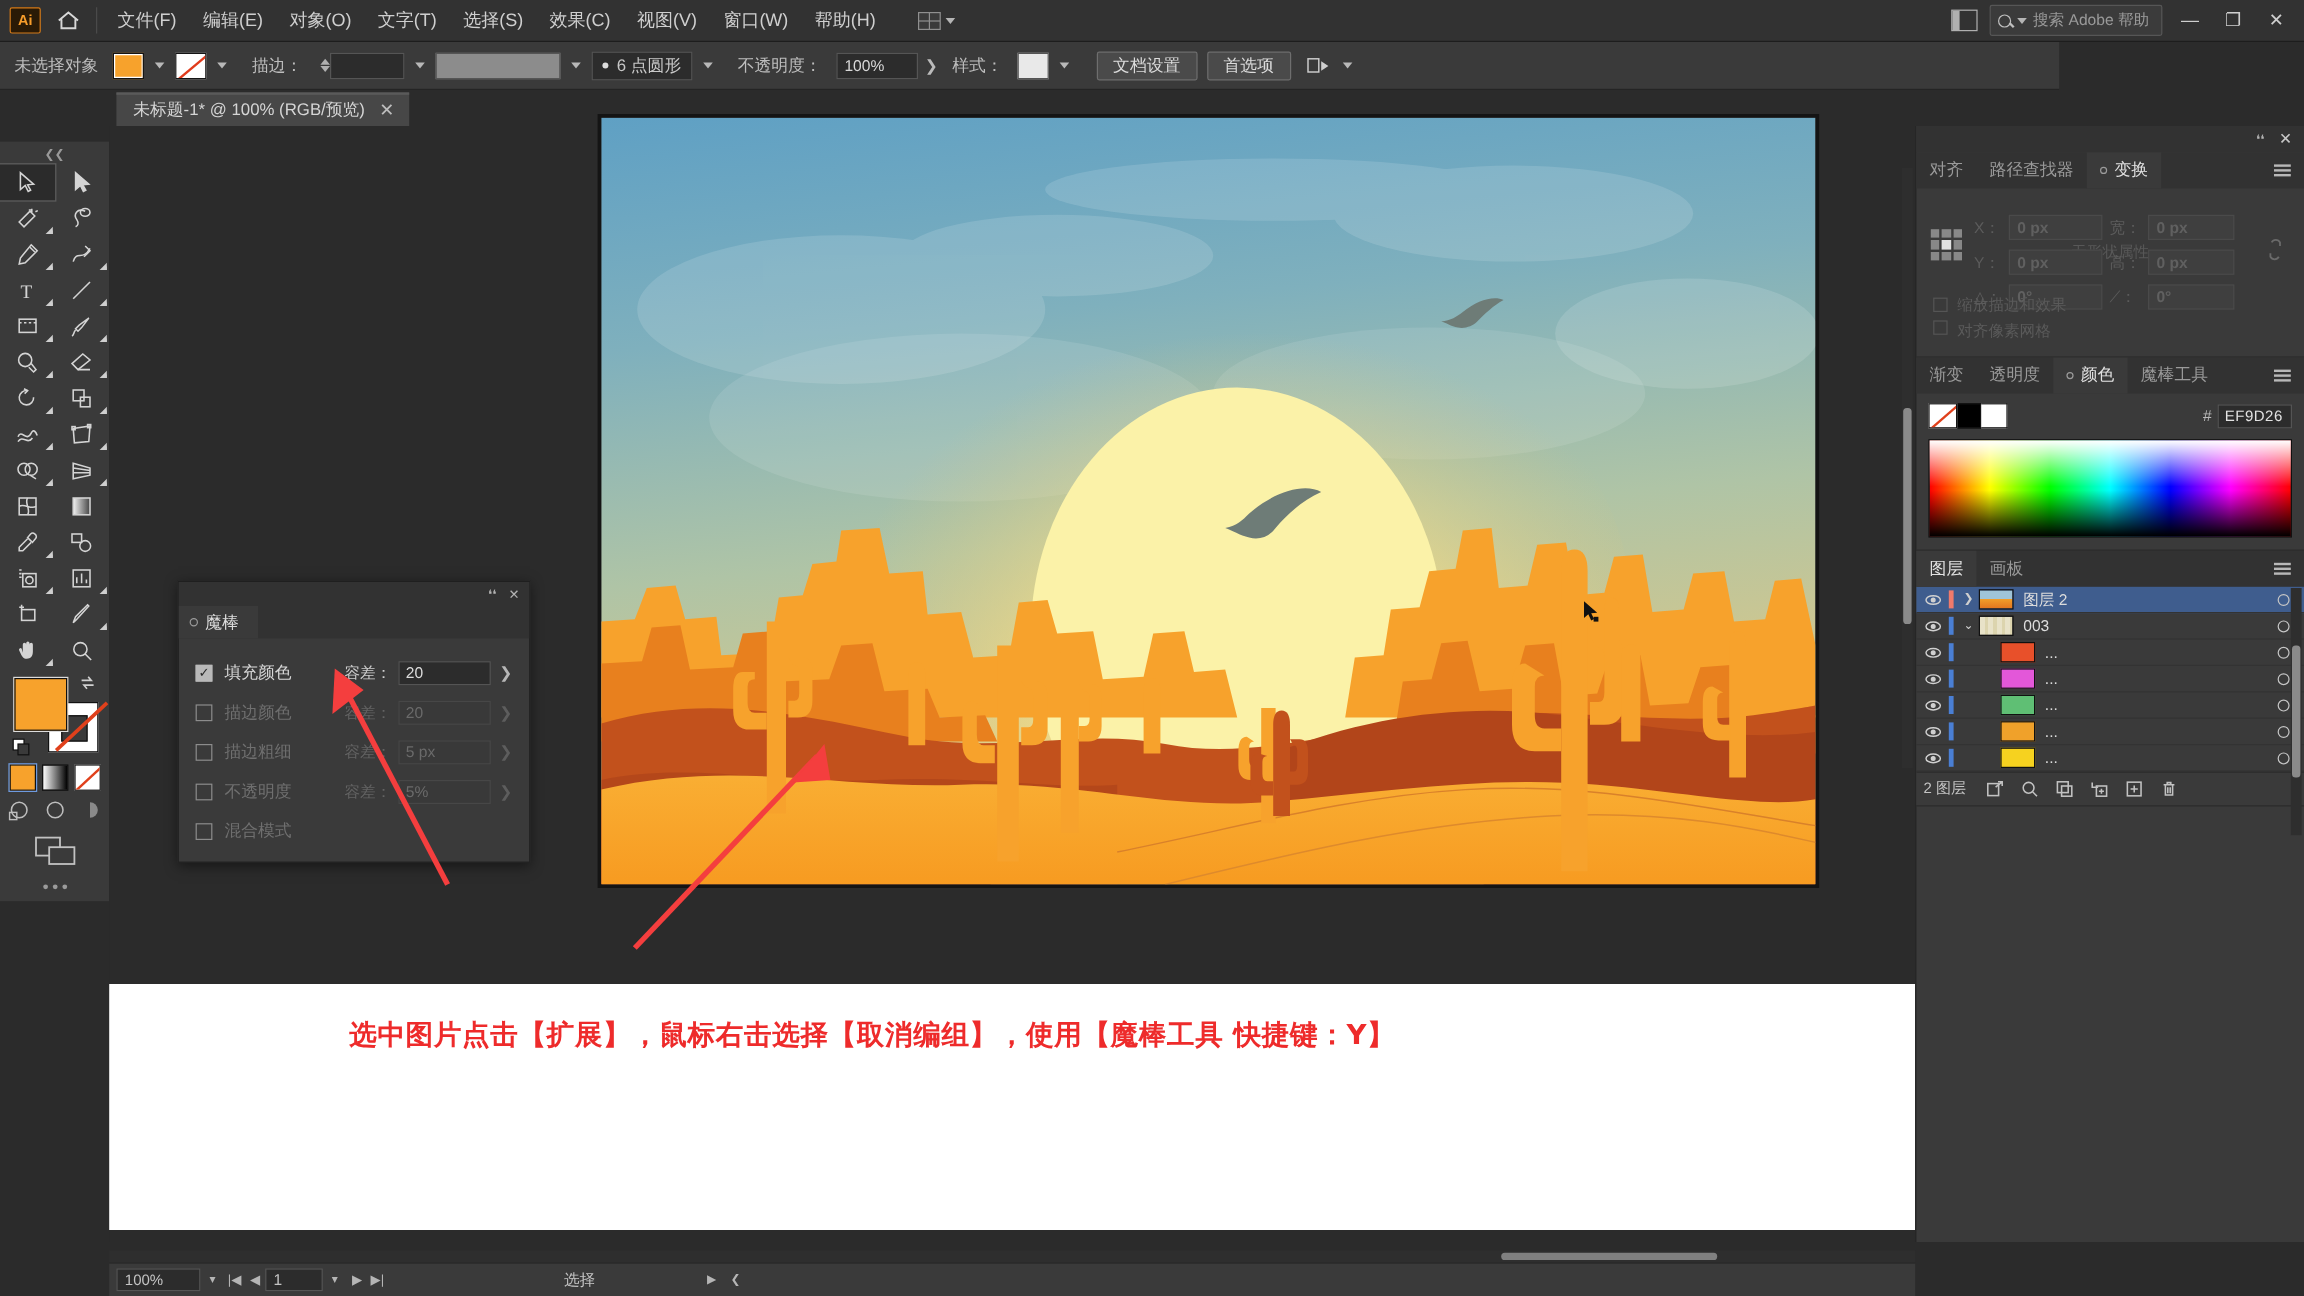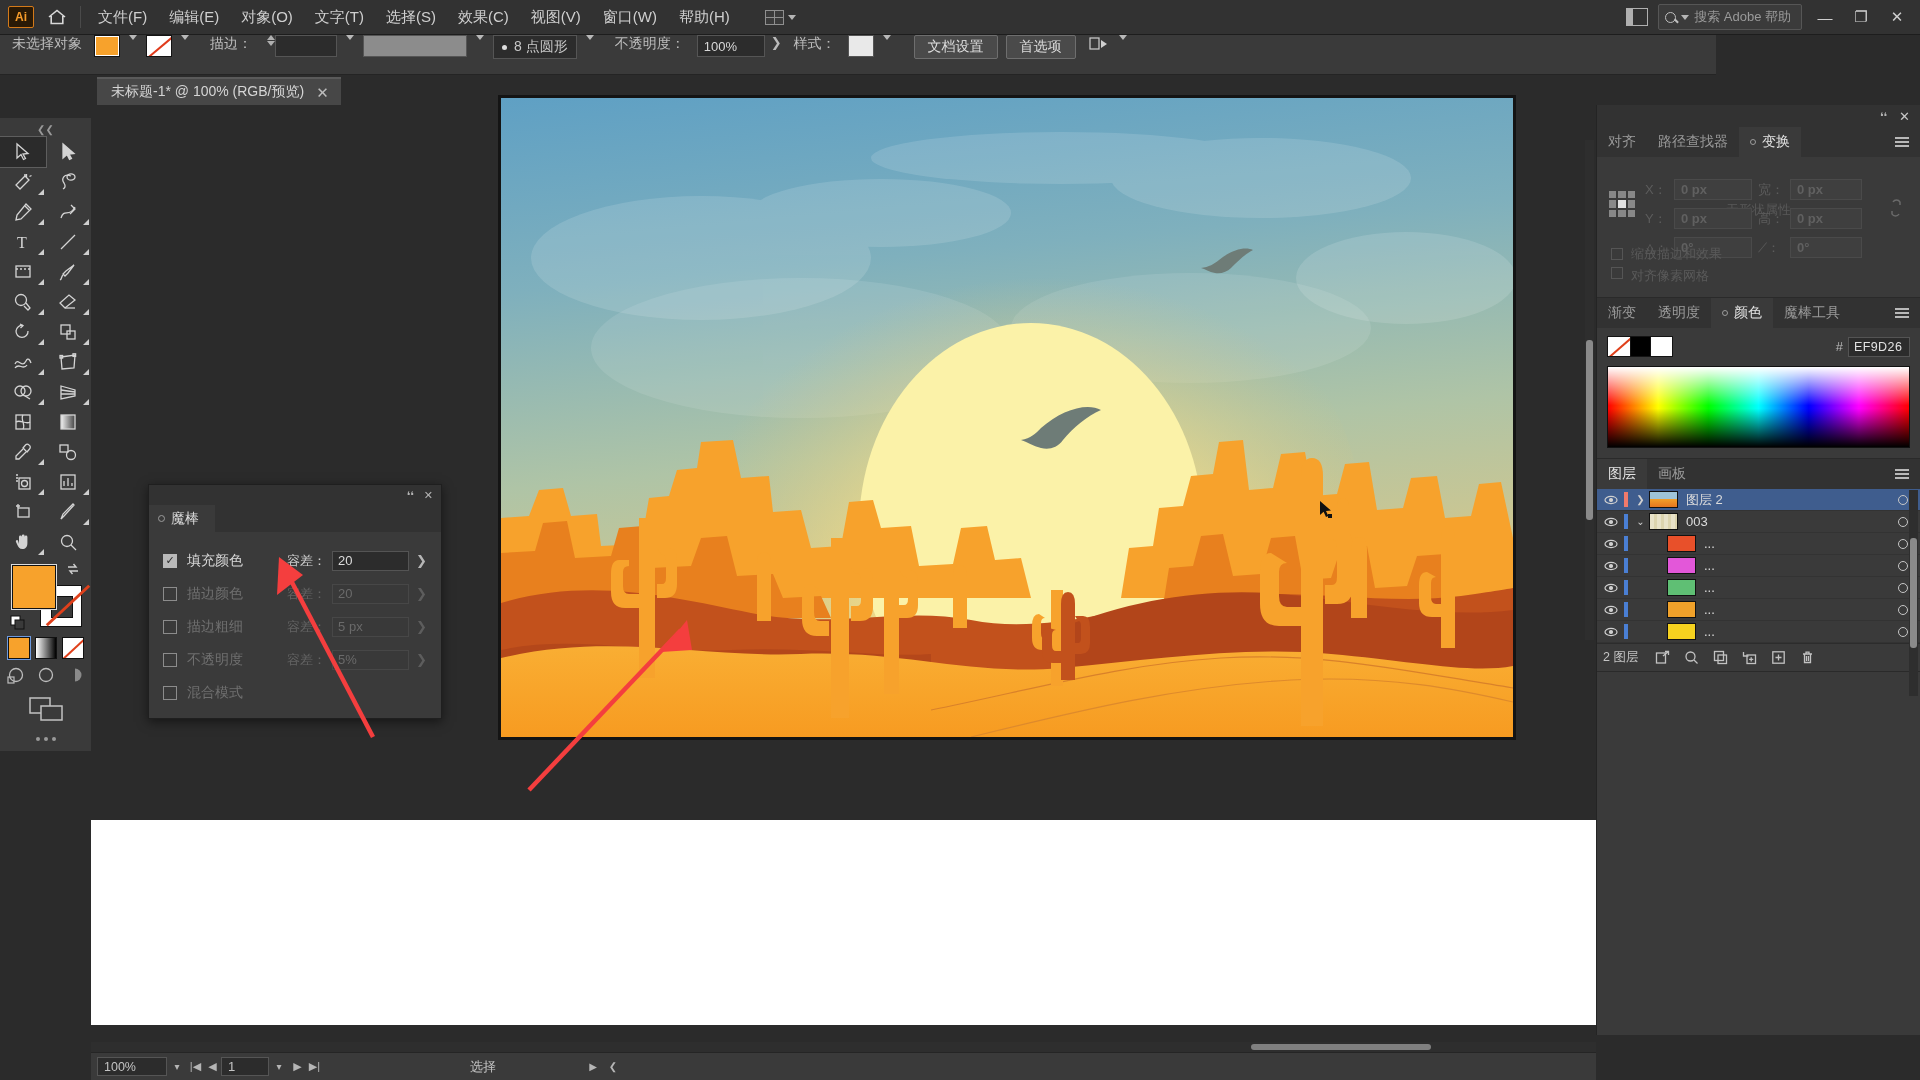--- a/index.html
+++ b/index.html
@@ -34,21 +34,21 @@
   .search-wrap{display:flex;align-items:center;gap:5px;background:#3b3b3b;border:1px solid #565656;
     padding:3px 10px 3px 6px;border-radius:2px;}
   .srch-gl{width:11px;height:11px;border:1.6px solid #c0c0c0;border-radius:50%;position:relative;}
   .srch-gl::after{content:"";position:absolute;width:5px;height:1.6px;background:#c0c0c0;transform:rotate(45deg);right:-4px;bottom:0px;}
   .search-txt{font-size:13px;color:#9a9a9a;white-space:nowrap;}
   .wbtn{width:26px;height:26px;display:flex;align-items:center;justify-content:center;color:#cfcfcf;font-size:15px;}
 
   
   #controlbar{
     position:absolute;top:35px;left:0;width:1716px;height:40px;background:#3a3a3a;
-    display:flex;border-bottom:1px solid #242424;
+    display:flex;align-items:center;border-bottom:1px solid #242424;
   }
   .cb-label{font-size:14px;color:#bdbdbd;padding:0 12px;white-space:nowrap;}
   .swatch-fill{width:26px;height:22px;background:#f7a22c;border:1px solid #141414;
     box-shadow:inset 0 0 0 1px #fff;}
   .swatch-stroke{width:26px;height:22px;background:#fff;border:1px solid #141414;position:relative;overflow:hidden;}
   .swatch-stroke::after{content:"";position:absolute;left:-5px;top:9px;width:40px;height:2.4px;background:#e03b1c;transform:rotate(-40deg);}
   .mini-caret{width:0;height:0;border-left:4px solid transparent;border-right:4px solid transparent;border-top:5px solid #b8b8b8;margin:0 9px;}
   .spin{display:flex;flex-direction:column;gap:1px;margin-left:3px;}
   .spin i{width:0;height:0;border-left:4px solid transparent;border-right:4px solid transparent;}
   .spin i:first-child{border-bottom:5px solid #b0b0b0;}
@@ -254,21 +254,21 @@
   <div class="spin">
       <i></i>
       <i></i>
     </div>
   <div class="cb-field cb-wide"></div>
   <div class="mini-caret"></div>
   <div class="cb-gray"></div>
   <div class="mini-caret"></div>
   <div class="cb-profile">
     <span class="dot"></span>
-    <span>8 点圆形</span>
+    <span>6 点圆形</span>
   </div>
   <div class="mini-caret"></div>
   <div class="cb-label">不透明度：</div>
   <div class="cb-field" style="width:68px">100%</div>
   <span class="arrow-r">❯</span>
   <div class="cb-label">样式：</div>
   <div class="whitesw"></div>
   <div class="mini-caret"></div>
   <div style="width:14px"></div>
   <div class="cb-btn">文档设置</div>
@@ -650,20 +650,21 @@
       <rect x="9" y="14" width="4" height="4" fill="#111"></rect>
     </svg>
   </div>
 
   <svg class="redarrow" style="left:420px;top:505px;width:240px;height:190px" viewBox="0 0 240 190">
     <path d="M18 180 L170 20" stroke="#F43E3E" stroke-width="4.5" fill="none"></path>
     <path d="M176 10 L150 42 L181 40 Z" fill="#F43E3E"></path>
   </svg>
 
   <div id="whitesheet">
+    <div class="annot" style="top:27px">选中图片点击【扩展】，鼠标右击选择【取消编组】，使用【魔棒工具 快捷键：Y】</div>
   </div>
 </div>
 
 <div id="magicwand">
   <div class="mw-top">
     <span class="mw-tt">❛❛</span>
     <span class="mw-tt">✕</span>
   </div>
   <div class="mw-tabrow">
     <div class="mw-tab">

